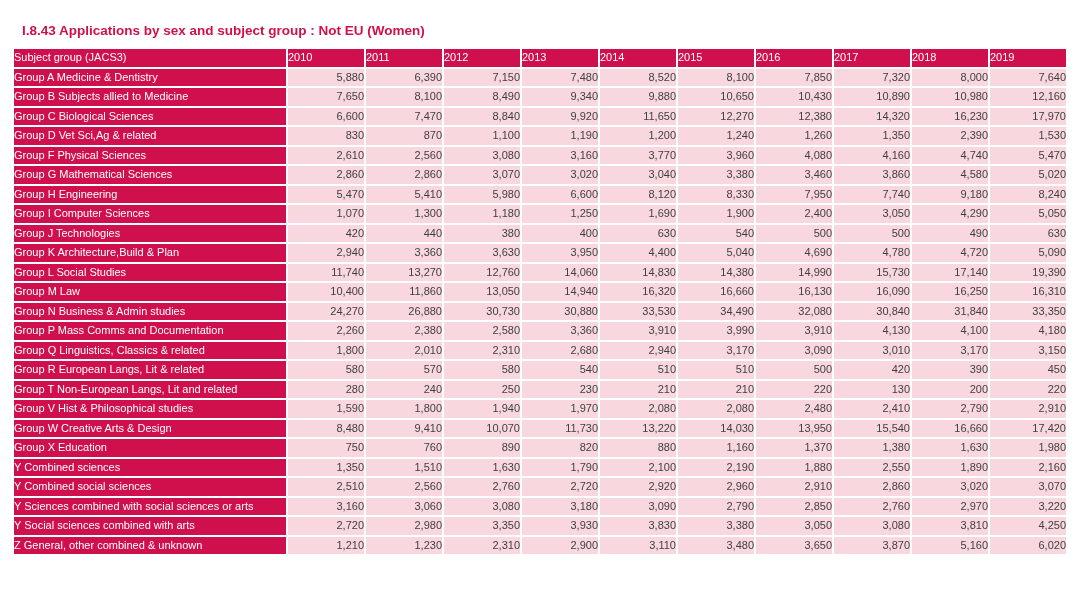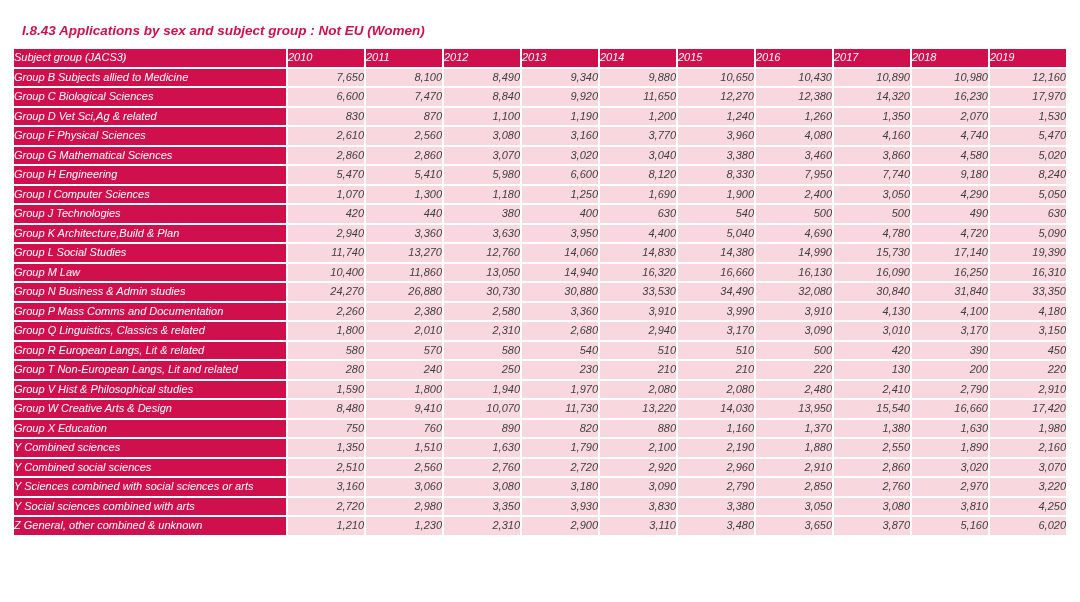--- a/index.html
+++ b/index.html
@@ -8,21 +8,21 @@
     --celltext:#3f3f3f;
   }
   *{box-sizing:border-box;}
   html,body{margin:0;padding:0;}
   body{
     width:1080px;height:602px;
     background:#ffffff;
     font-family:"Liberation Sans", sans-serif;
     overflow:hidden;
   }
-  .page{position:relative;width:1080px;height:602px;font-style:italic;}
+  .page{position:relative;width:1080px;height:602px;}
   .title{
     color:var(--red);
     font-size:13.5px;
     font-weight:bold;
     margin:0;
     padding:23px 0 9px 22px;
     letter-spacing:0px;
   }
   table.apps{
     border-collapse:separate;
@@ -92,20 +92,33 @@
           <th class="year">2014</th>
           <th class="year">2015</th>
           <th class="year">2016</th>
           <th class="year">2017</th>
           <th class="year">2018</th>
           <th class="year">2019</th>
         </tr>
     </thead>
     <tbody>
 
+    <tr>
+          <td class="label">Group A Medicine &amp; Dentistry</td>
+          <td class="val">5,880</td>
+          <td class="val">6,390</td>
+          <td class="val">7,150</td>
+          <td class="val">7,480</td>
+          <td class="val">8,520</td>
+          <td class="val">8,100</td>
+          <td class="val">7,850</td>
+          <td class="val">7,320</td>
+          <td class="val">8,000</td>
+          <td class="val">7,640</td>
+        </tr>
         <tr>
           <td class="label">Group B Subjects allied to Medicine</td>
           <td class="val">7,650</td>
           <td class="val">8,100</td>
           <td class="val">8,490</td>
           <td class="val">9,340</td>
           <td class="val">9,880</td>
           <td class="val">10,650</td>
           <td class="val">10,430</td>
           <td class="val">10,890</td>
@@ -128,21 +141,21 @@
         <tr>
           <td class="label">Group D Vet Sci,Ag &amp; related</td>
           <td class="val">830</td>
           <td class="val">870</td>
           <td class="val">1,100</td>
           <td class="val">1,190</td>
           <td class="val">1,200</td>
           <td class="val">1,240</td>
           <td class="val">1,260</td>
           <td class="val">1,350</td>
-          <td class="val">2,070</td>
+          <td class="val">2,390</td>
           <td class="val">1,530</td>
         </tr>
         <tr>
           <td class="label">Group F Physical Sciences</td>
           <td class="val">2,610</td>
           <td class="val">2,560</td>
           <td class="val">3,080</td>
           <td class="val">3,160</td>
           <td class="val">3,770</td>
           <td class="val">3,960</td>

